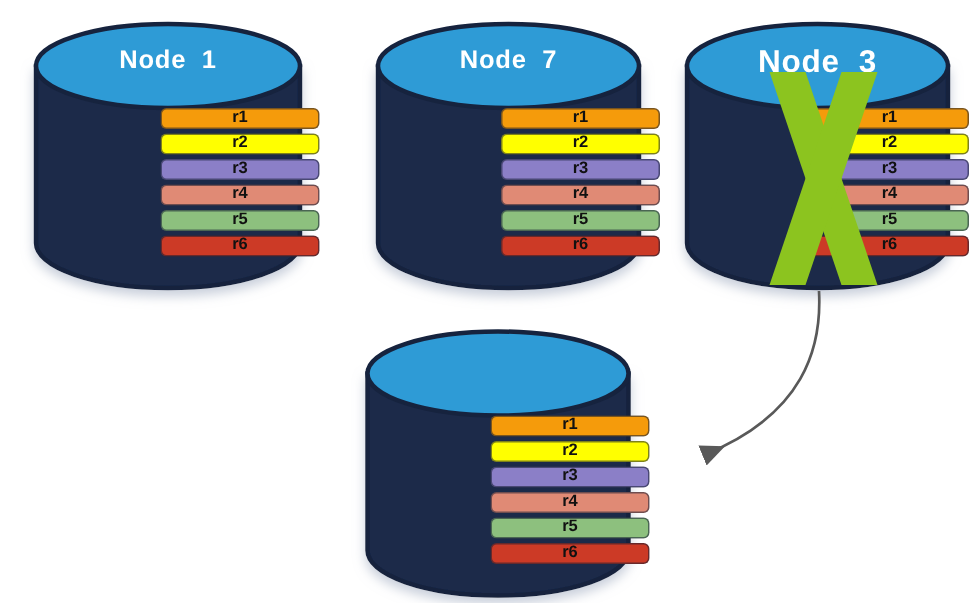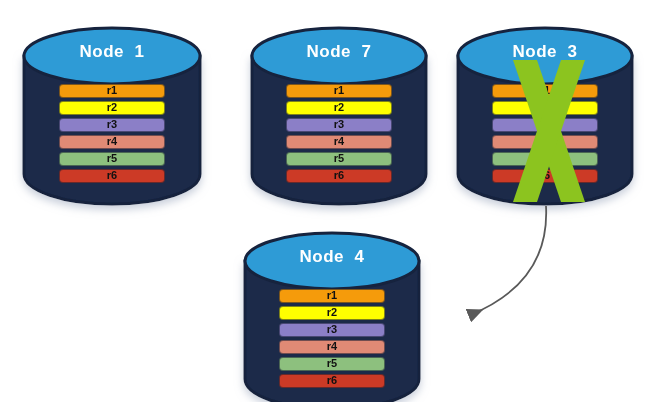--- a/index.html
+++ b/index.html
@@ -11,21 +11,21 @@
     width: 646px;
     height: 402px;
     position: relative;
     overflow: hidden;
     font-family: "Liberation Sans", "DejaVu Sans", sans-serif;
   }
 
   #canvas {
     position: absolute;
     left: 0;
-    top: 16px;
+    top: 4px;
     width: 646px;
     height: 290px;
   }
 
   .node {
     position: absolute;
   }
 
   .node-svg {
     position: absolute;
@@ -46,20 +46,21 @@
     white-space: pre;
   }
 
   .rows {
     position: absolute;
     left: 0;
     width: 100%;
     display: flex;
     flex-direction: column;
     align-items: center;
+    padding-left: 48px;
   }
 
   .row-bar {
     position: relative;
     border-radius: 4px;
     border: 1px solid rgba(20,28,48,0.55);
     box-sizing: border-box;
     display: flex;
     align-items: center;
     justify-content: center;
@@ -163,21 +164,21 @@
   <div class="node" style="left:456px; top:8px; width:178px; height:182px;">
     <svg class="node-svg" width="178" height="182" viewBox="0 0 178 182">
       <defs>
         <filter id="sh3" x="-30%" y="-30%" width="160%" height="170%">
           <feDropShadow dx="0" dy="4" stdDeviation="4" flood-color="#9aa5bb" flood-opacity="0.55"></feDropShadow>
         </filter>
       </defs>
       <path d="M2,32 L2,150 A87,30 0 0 0 176,150 L176,32 Z" fill="#1B2A4A" stroke="#16233E" stroke-width="3" filter="url(#sh3)"></path>
       <ellipse cx="89" cy="32" rx="87" ry="28" fill="#2E9BD6" stroke="#16233E" stroke-width="3"></ellipse>
     </svg>
-    <div class="node-label" style="top:18px; font-size:17px;">Node  3</div>
+    <div class="node-label" style="top:18px; font-size:21px;">Node  3</div>
     <div class="rows" style="top:60px;">
         <div class="row-bar" style="background: rgb(245, 155, 11); width: 106px; height: 14px; font-size: 11px; margin-bottom: 3px;">
           <span class="row-label">r1</span>
         </div>
         <div class="row-bar" style="background: rgb(255, 255, 0); width: 106px; height: 14px; font-size: 11px; margin-bottom: 3px;">
           <span class="row-label">r2</span>
         </div>
         <div class="row-bar" style="background: rgb(139, 127, 199); width: 106px; height: 14px; font-size: 11px; margin-bottom: 3px;">
           <span class="row-label">r3</span>
         </div>
@@ -202,21 +203,20 @@
   <div class="node" style="left:243px; top:213px; width:178px; height:182px;">
     <svg class="node-svg" width="178" height="182" viewBox="0 0 178 182">
       <defs>
         <filter id="sh4" x="-30%" y="-30%" width="160%" height="170%">
           <feDropShadow dx="0" dy="4" stdDeviation="4" flood-color="#9aa5bb" flood-opacity="0.55"></feDropShadow>
         </filter>
       </defs>
       <path d="M2,32 L2,150 A87,30 0 0 0 176,150 L176,32 Z" fill="#1B2A4A" stroke="#16233E" stroke-width="3" filter="url(#sh4)"></path>
       <ellipse cx="89" cy="32" rx="87" ry="28" fill="#2E9BD6" stroke="#16233E" stroke-width="3"></ellipse>
     </svg>
-    <div class="node-label" style="top:18px; font-size:17px;">Node  4</div>
     <div class="rows" style="top:60px;">
         <div class="row-bar" style="background: rgb(245, 155, 11); width: 106px; height: 14px; font-size: 11px; margin-bottom: 3px;">
           <span class="row-label">r1</span>
         </div>
         <div class="row-bar" style="background: rgb(255, 255, 0); width: 106px; height: 14px; font-size: 11px; margin-bottom: 3px;">
           <span class="row-label">r2</span>
         </div>
         <div class="row-bar" style="background: rgb(139, 127, 199); width: 106px; height: 14px; font-size: 11px; margin-bottom: 3px;">
           <span class="row-label">r3</span>
         </div>

